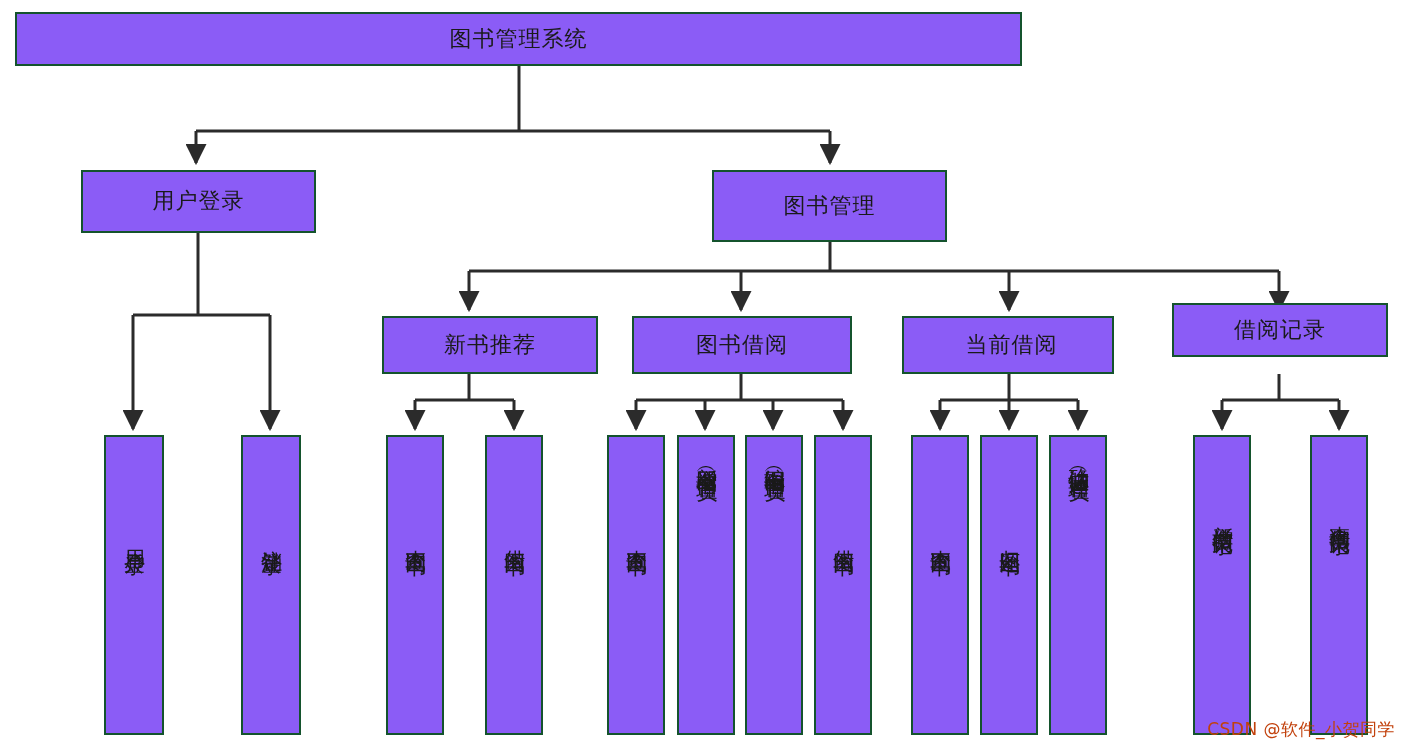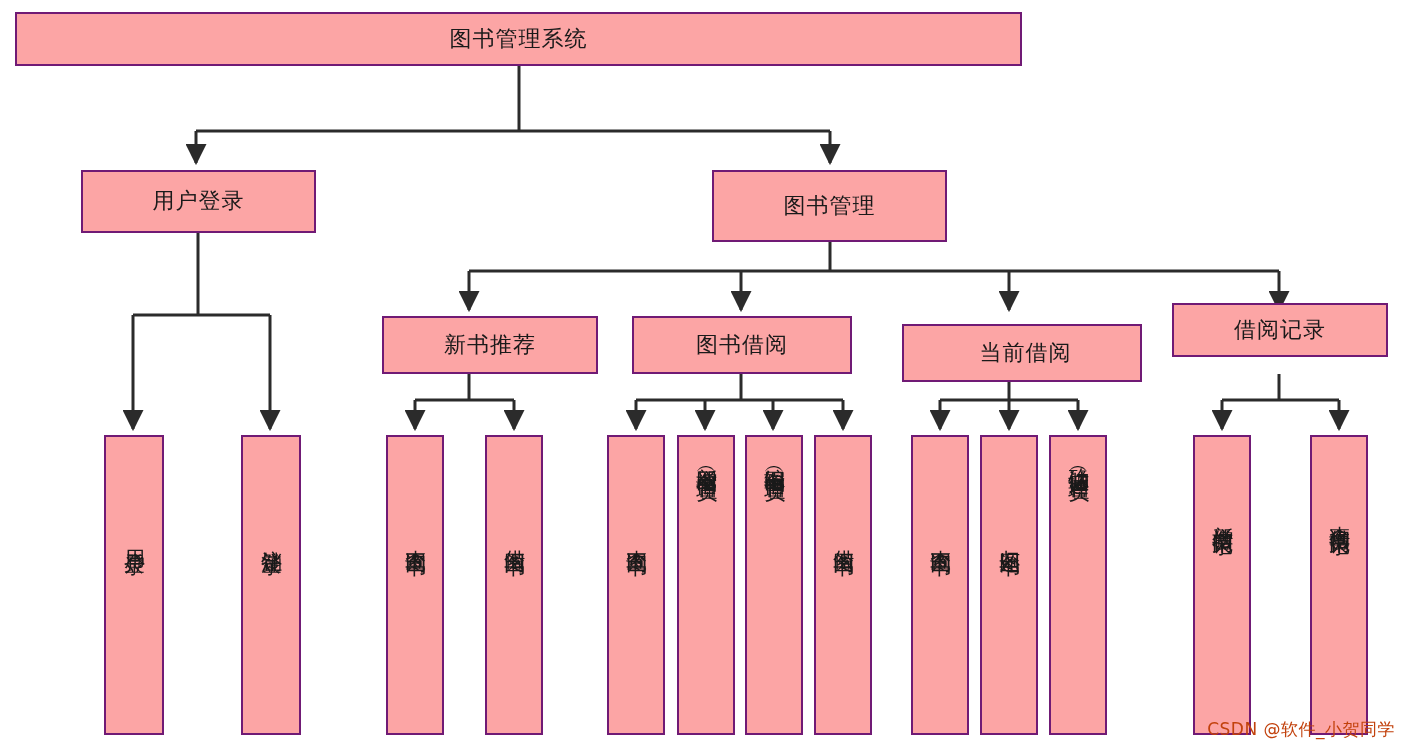--- a/index.html
+++ b/index.html
@@ -22,22 +22,22 @@
     position: absolute;
     left: 0;
     top: 0;
     width: 1405px;
     height: 747px;
     pointer-events: none;
   }
   .node {
     position: absolute;
     box-sizing: border-box;
-    background: #fca5a5;
-    border: 2px solid #701a75;
+    background: #8b5cf6;
+    border: 2px solid #14532d;
     display: flex;
     align-items: center;
     justify-content: center;
     color: #1a1a1a;
   }
   .node-h .node-label {
     font-size: 22px;
     line-height: 1.2;
     letter-spacing: 1px;
     white-space: nowrap;
@@ -136,21 +136,21 @@
   <div class="node node-h" style="left:712px; top:170px; width:235px; height:72px;">
     <span class="node-label">图书管理</span>
   </div>
 
   <div class="node node-h" style="left:382px; top:316px; width:216px; height:58px;">
     <span class="node-label">新书推荐</span>
   </div>
   <div class="node node-h" style="left:632px; top:316px; width:220px; height:58px;">
     <span class="node-label">图书借阅</span>
   </div>
-  <div class="node node-h" style="left:902px; top:324px; width:240px; height:58px;padding-left:7px;">
+  <div class="node node-h" style="left:902px; top:316px; width:212px; height:58px;padding-left:7px;">
     <span class="node-label">当前借阅</span>
   </div>
   <div class="node node-h" style="left:1172px; top:303px; width:216px; height:54px;">
     <span class="node-label">借阅记录</span>
   </div>
 
   <div class="node node-v pad-lo" style="left:104px; top:435px; width:60px; height:300px;">
     <span class="node-label">用户登录</span>
   </div>
   <div class="node node-v pad-lo" style="left:241px; top:435px; width:60px; height:300px;">

